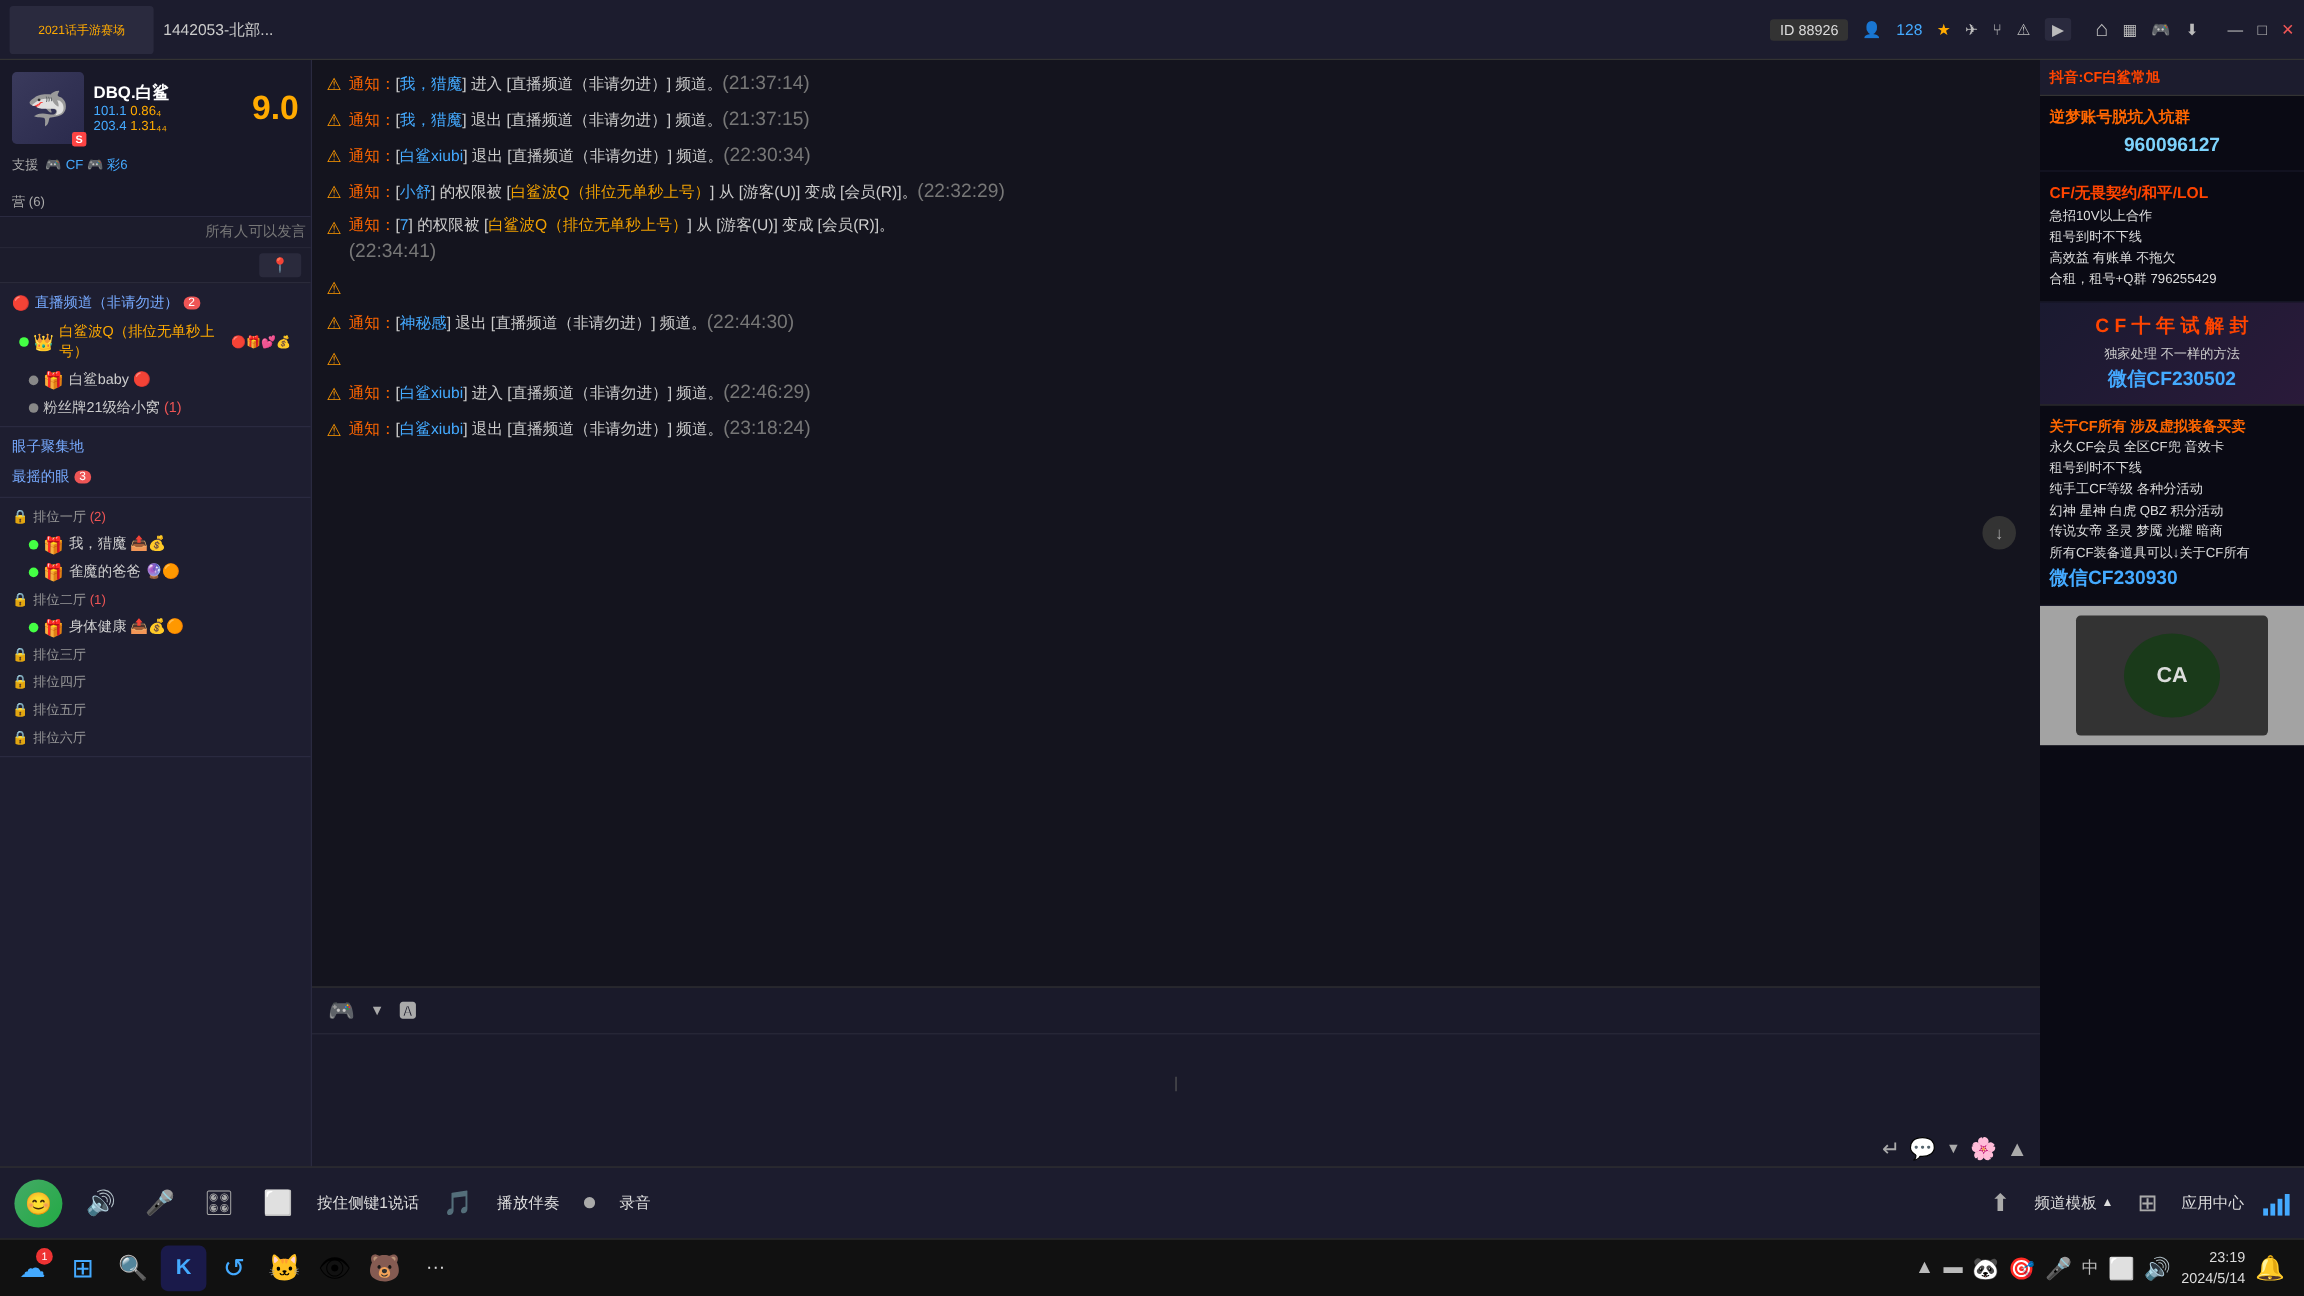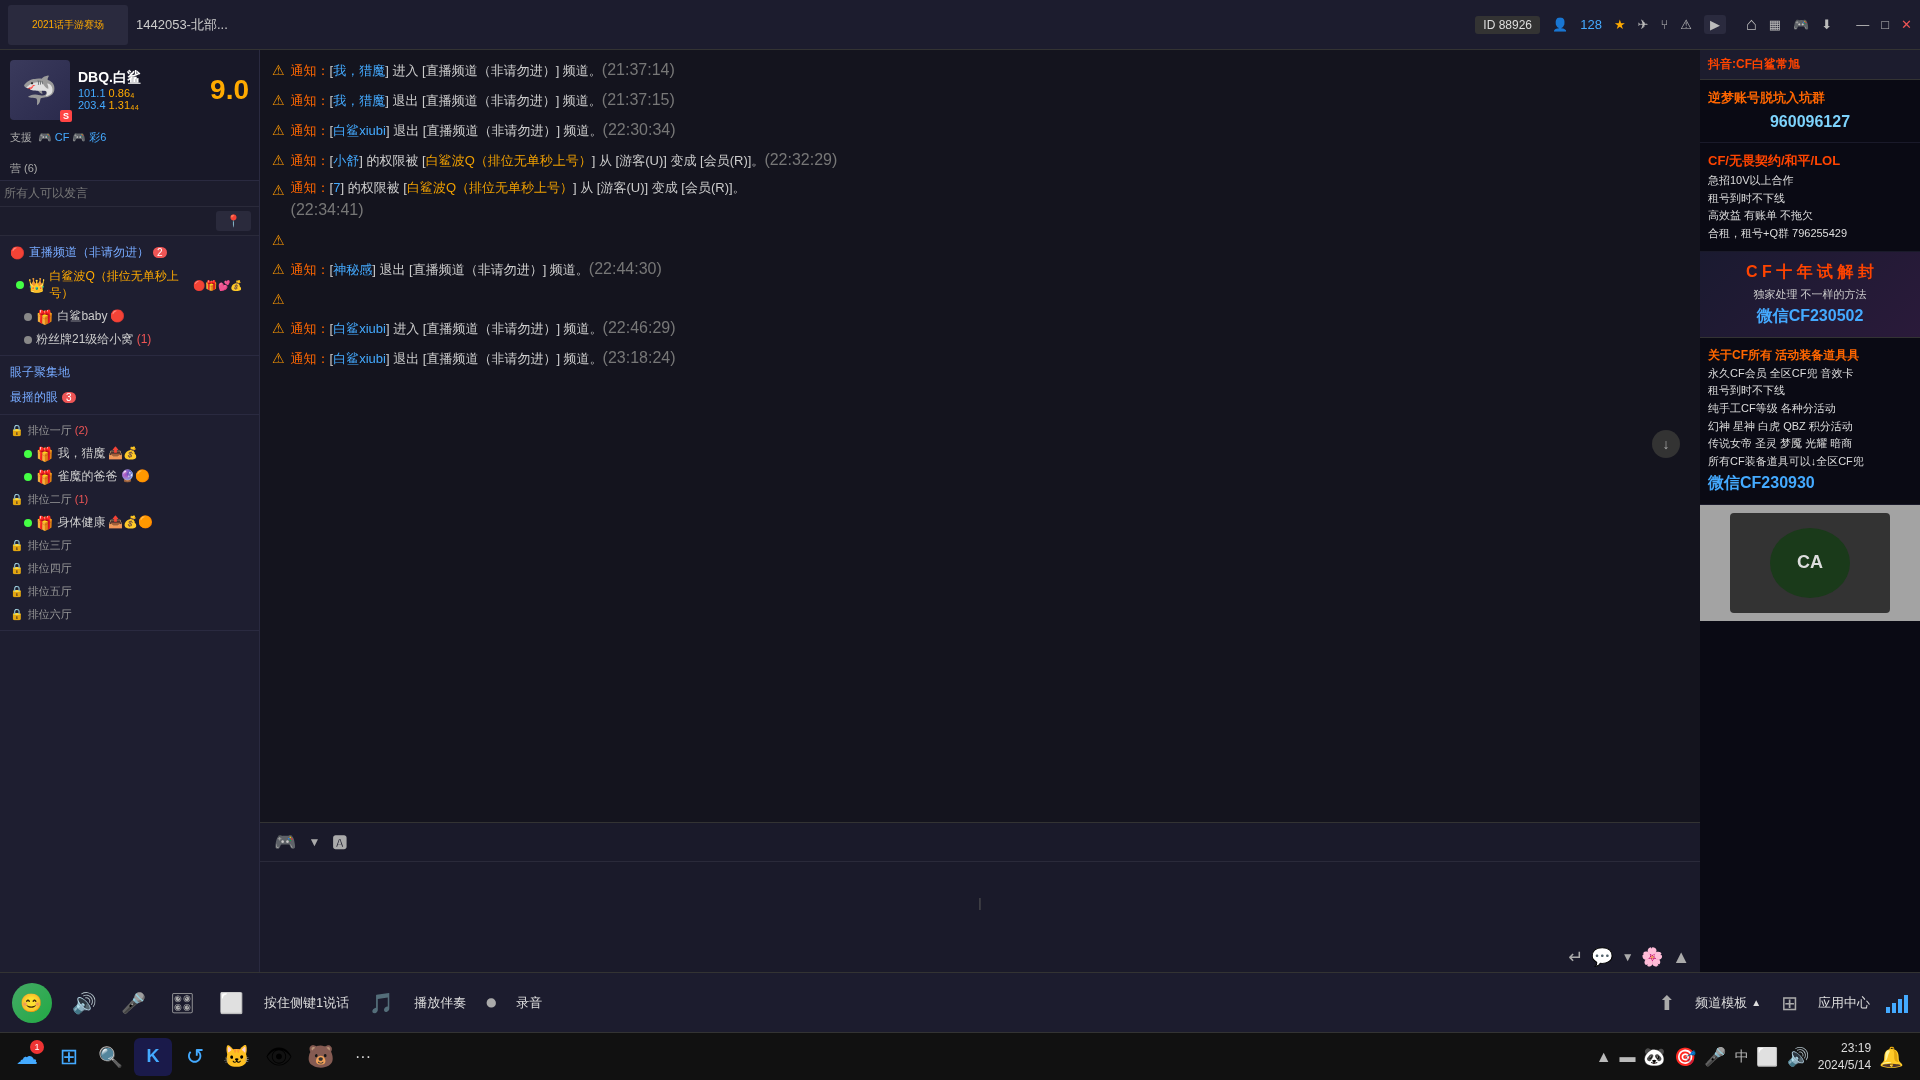--- a/index.html
+++ b/index.html
@@ -474,21 +474,21 @@
       display: flex;
       align-items: center;
       justify-content: center;
       color: #aaa;
       cursor: pointer;
       z-index: 20;
       font-size: 14px;
     }
 
     .all-can-speak {
-      text-align: left;
+      text-align: right;
       color: #777;
       font-size: 12px;
       padding: 4px;
       background: #1c1c2c;
       border-bottom: 1px solid #2a2a3a;
     }
     .location-bar {
       display: flex;
       align-items: center;
       justify-content: flex-end;
@@ -751,27 +751,27 @@
     <div>租号到时不下线</div>
     <div>高效益 有账单 不拖欠</div>
     <div>合租，租号+Q群 796255429</div>
   </div>
   <div class="ad-banner">
     <div class="banner-title">C F 十 年 试 解 封</div>
     <div class="banner-sub">独家处理  不一样的方法</div>
     <div class="wechat-big">微信CF230502</div>
   </div>
   <div class="ad-block">
-    <div style="color:#ff6600;font-size:12px;font-weight:bold;">关于CF所有 活动装备道具具</div>
+    <div style="color:#ff6600;font-size:12px;font-weight:bold;">关于CF所有 涉及虚拟装备买卖</div>
     <div>永久CF会员 全区CF兜 音效卡</div>
     <div>租号到时不下线</div>
     <div>纯手工CF等级 各种分活动</div>
     <div>幻神 星神 白虎 QBZ 积分活动</div>
     <div>传说女帝 圣灵 梦魇 光耀 暗商</div>
-    <div>所有CF装备道具可以↓全区CF兜</div>
+    <div>所有CF装备道具可以↓关于CF所有</div>
     <div style="color:#4af;font-size:16px;font-weight:bold;">微信CF230930</div>
   </div>
 
   <div style="background:#a3a3a3;height:116px;display:flex;align-items:center;justify-content:center;">
     <div style="background:#333;width:160px;height:100px;border-radius:4px;display:flex;align-items:center;justify-content:center;">
       <div style="background:#1a3a1a;width:80px;height:70px;border-radius:50%;display:flex;align-items:center;justify-content:center;font-size:24px;color:#8f8;">
         <span style="color:#ddd;font-size:18px;font-weight:bold;">CA</span>
       </div>
     </div>
   </div>

